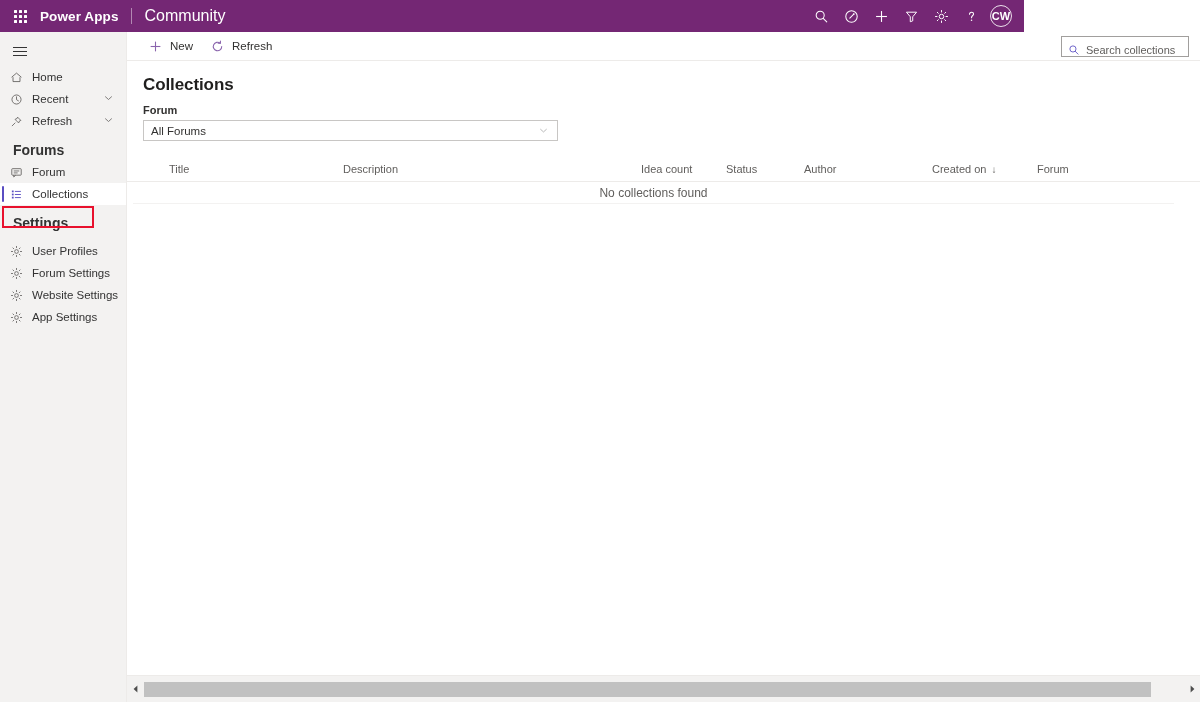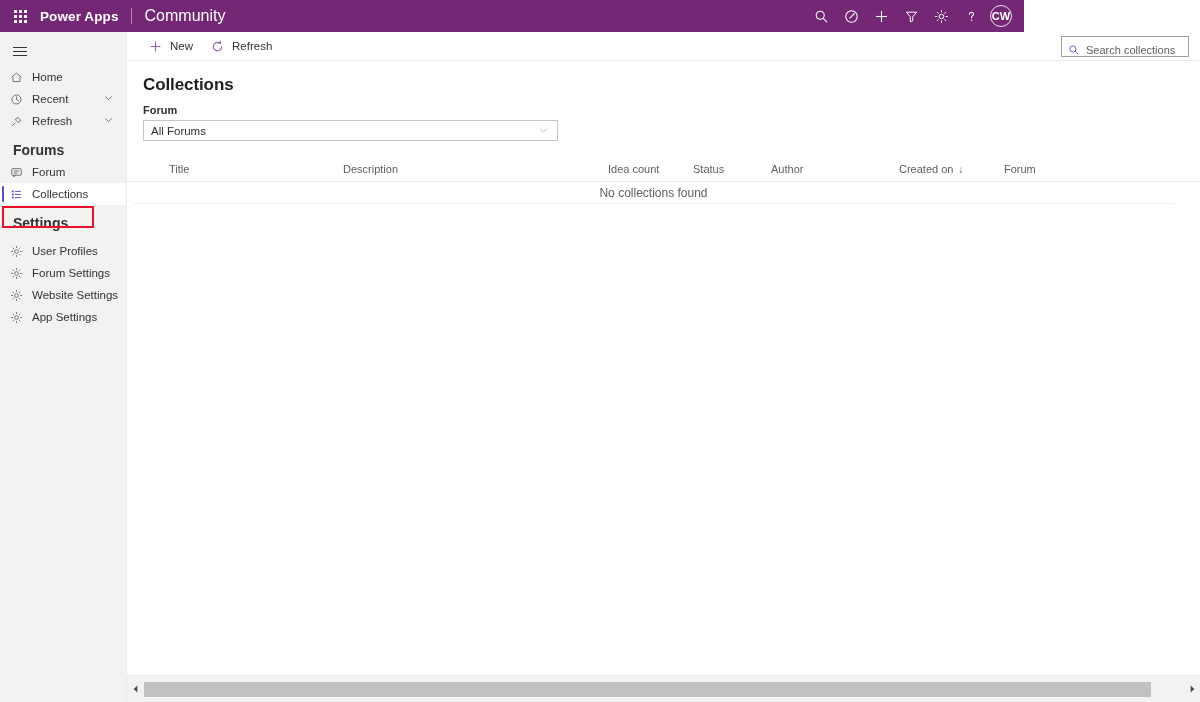--- a/index.html
+++ b/index.html
@@ -180,21 +180,21 @@
     padding-left: 16px;
     margin-top: 16px;
   }
   .gh {
     font-size: 11px; color: #605e5c; font-weight: normal;
     white-space: nowrap; overflow: hidden;
     cursor: pointer; display: flex; align-items: center;
   }
   .gh .sort { padding-left: 5px; font-size: 10px; color: #605e5c; }
   .c-title { width: 200px; padding-left: 26px; }
-  .c-desc  { width: 265px; }
+  .c-desc  { width: 298px; }
   .c-idea  { width: 85px; }
   .c-status{ width: 78px; }
   .c-author{ width: 128px; }
   .c-created{ width: 105px; }
   .c-forum { width: 120px; }
   .grid-empty {
     height: 22px;
     display: flex; align-items: center; justify-content: center;
     font-size: 12px; color: #605e5c;
     border-bottom: 1px solid #f3f2f1;

